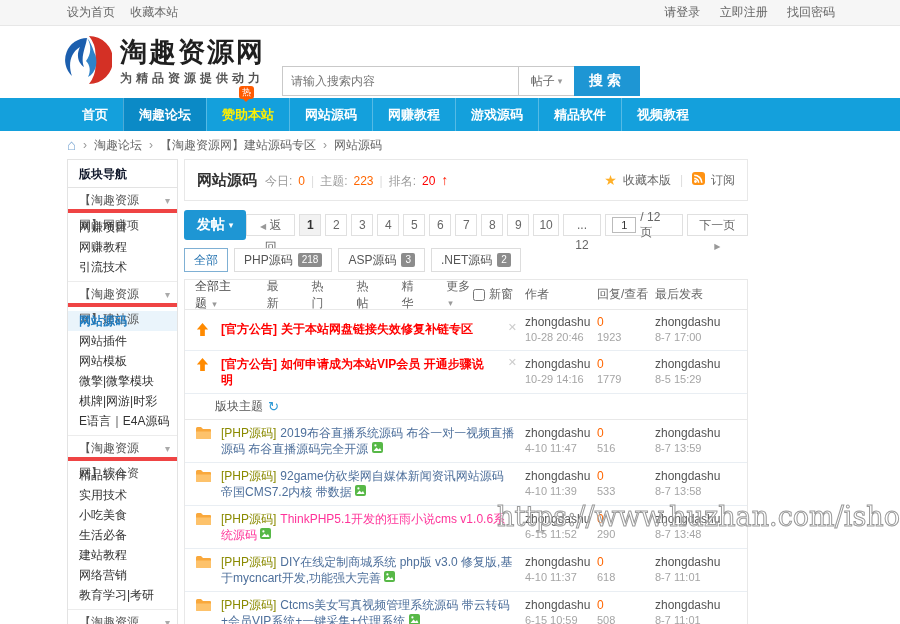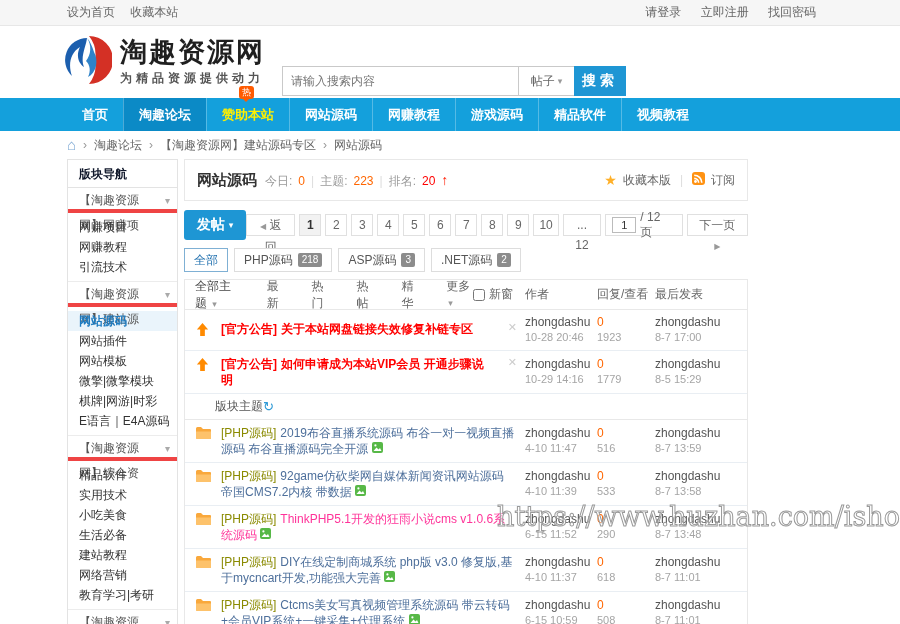--- a/index.html
+++ b/index.html
@@ -3,38 +3,38 @@
 <meta charset="utf-8">
 <style>
   * { margin:0; padding:0; box-sizing:border-box; }
   html,body { width:900px; height:624px; overflow:hidden; background:#fff;
     font-family:"Liberation Sans","DejaVu Sans",sans-serif; font-size:12px; color:#333; }
   a, .lnk { text-decoration:none; cursor:pointer; }
 
   
   .topbar { height:26px; background:#f6f6f6; border-bottom:1px solid #e7e7e7;
     display:flex; justify-content:space-between; align-items:center;
-    padding:0 84px 0 67px; color:#666;gap:26px; }
+    padding:0 65px 0 67px; color:#666;gap:26px; }
   .topbar span { margin-right:12px; }
   .topbar .right span { margin:0 0 0 16px; }
 
   
   .header { height:72px; position:relative; background:#fff; }
   .logo { position:absolute; left:62px; top:9px; display:flex; align-items:center; }
   .logo-text { margin-left:8px; }
   .site-name { font-size:27px; font-weight:bold; color:#1f1f1f; letter-spacing:2px; line-height:30px; }
   .tagline { font-size:12px; font-weight:bold; color:#555; letter-spacing:4px; margin-top:3px; }
   .search { position:absolute; left:282px; top:40px; display:flex; align-items:center; }
   .search-box { width:236px; height:30px; border:1px solid #c9c9c9; border-right:none;
     display:flex; align-items:center; }
   .search-input { flex:1; border:none; outline:none; height:26px; padding:0 8px;
     font-size:12px; color:#999; font-family:inherit; background:transparent; }
   .search-scope { width:56px; height:30px; border:1px solid #c9c9c9; border-right:none;
     display:flex; align-items:center; justify-content:center; color:#666; gap:3px; background:#fff; }
-  .search-btn { width:52px; height:30px; background:#1e96d4; color:#fff; font-weight:bold;
+  .search-btn { width:66px; height:30px; background:#1e96d4; color:#fff; font-weight:bold;
     font-size:14px; letter-spacing:4px; display:flex; align-items:center; justify-content:center; cursor:pointer; }
   .hotline { position:absolute; left:284px; top:76px; display:flex; gap:9px; color:#666; }
   .hotline .hl { font-weight:bold; color:#333; }
 
   
   .nav { height:33px; background:#14a0dc; display:flex; padding-left:67px; position:relative; }
   .nav-item { padding:0 15px; line-height:33px; color:#fff; font-size:13px; font-weight:bold;
     cursor:pointer; position:relative; border-left:1px solid rgba(255,255,255,.28); }
   .nav-item:first-child { border-left:none; }
   .nav-item.active { background:#0b8ac6; }
@@ -123,21 +123,21 @@
   .a-tag { color:#ff0000; font-weight:bold; margin-right:4px; }
   .t-tag { color:#8a8a00; margin-right:4px; cursor:pointer; }
   .t-link { color:#4d6f9b; cursor:pointer; }
   .t-link.pink { color:#ff3399; }
   .close-x { color:#ccc; font-size:11px; cursor:pointer; margin-left:auto; padding-left:8px; }
   .cell-2l { line-height:15px; }
   .cell-2l .l1 { color:#555; }
   .cell-2l .l2 { color:#a5a5a5; font-size:11px; }
   .col-num .l1 { color:#ff6600; }
   .section-row { height:26px; display:flex; align-items:center; padding-left:30px;
-    border-bottom:1px solid #e8e8e8; color:#555; }
+    border-bottom:1px solid #e8e8e8; color:#555; gap:5px; }
   .refresh-ic { color:#2f9ad6; font-size:13px; cursor:pointer; }
 
   
   .watermark { position:absolute; left:497px; top:501px; z-index:60; pointer-events:none;
     font-family:"DejaVu Serif","Liberation Serif",serif; font-size:27px; letter-spacing:0px;
     color:rgba(255,255,255,.38); -webkit-text-stroke:1px #9a9a9a; white-space:nowrap; }
 </style>
 </head>
 <body>
 

